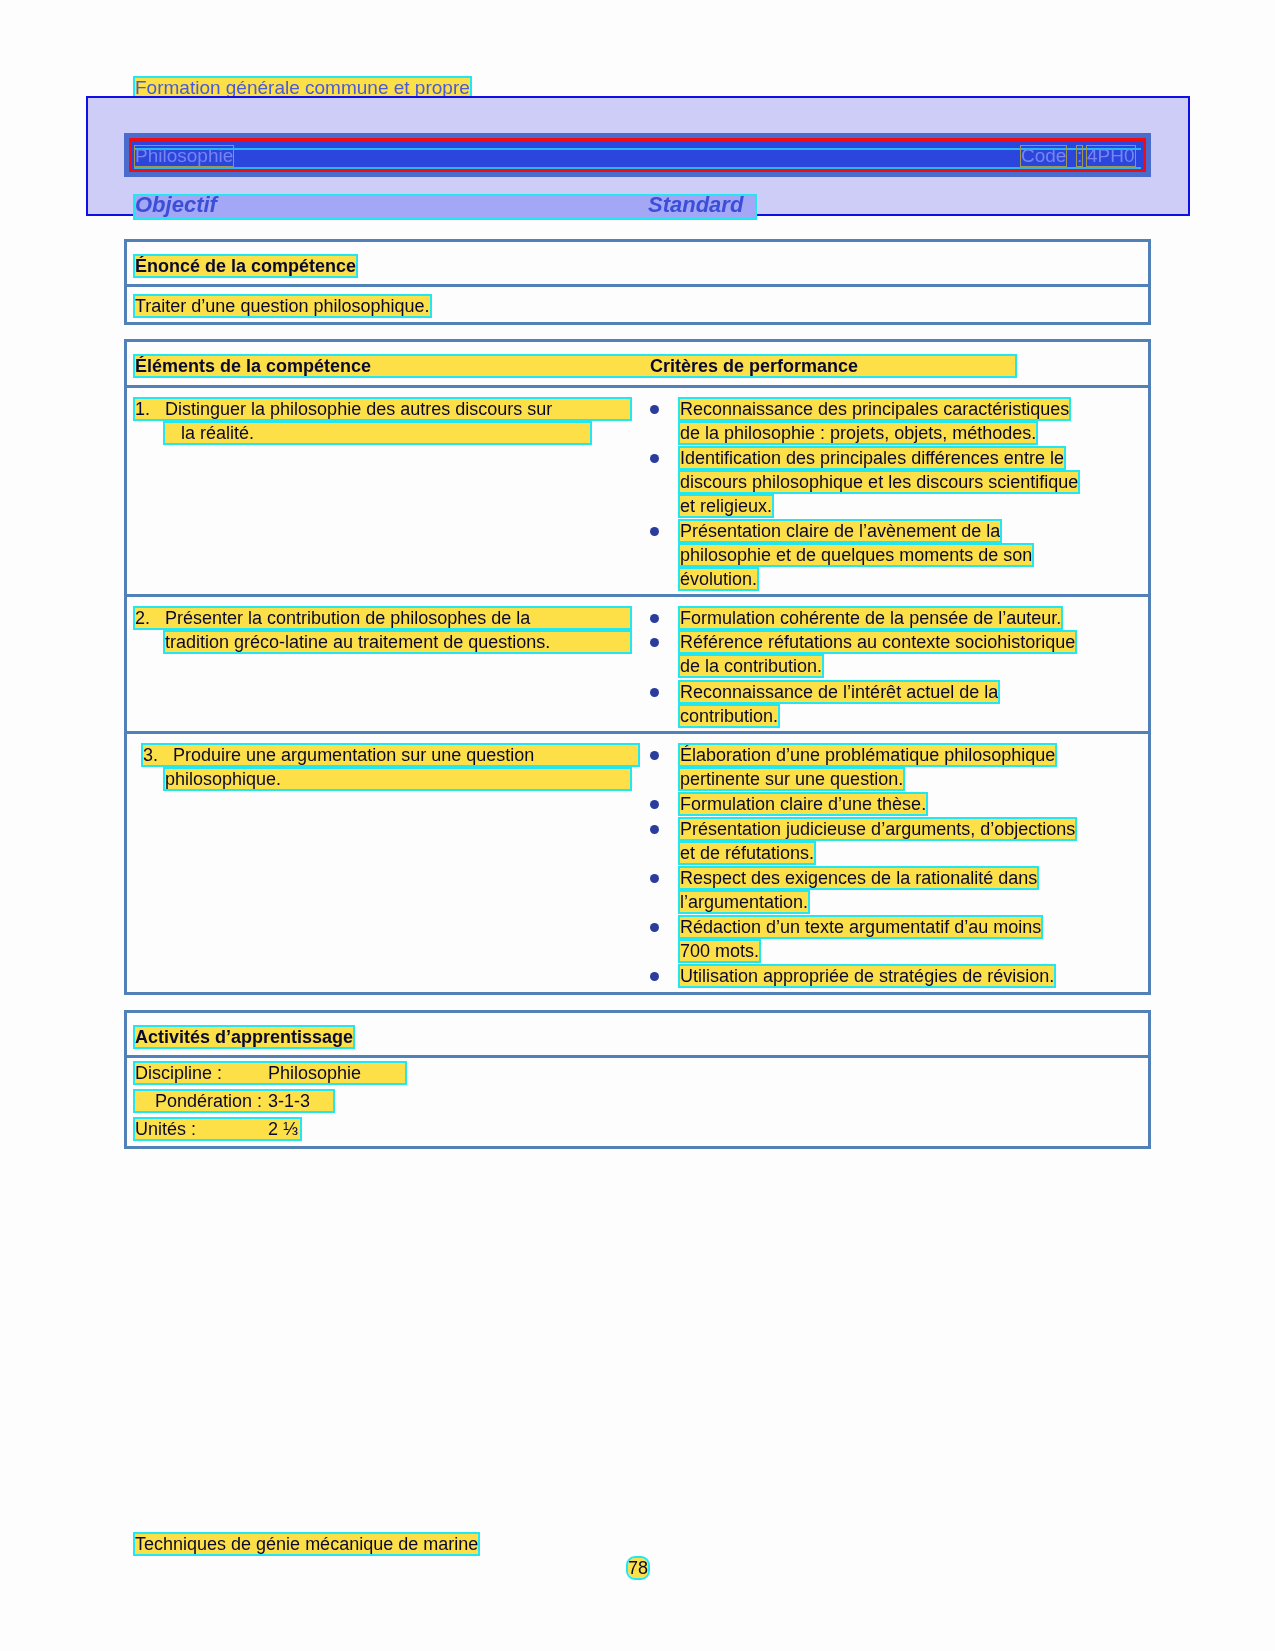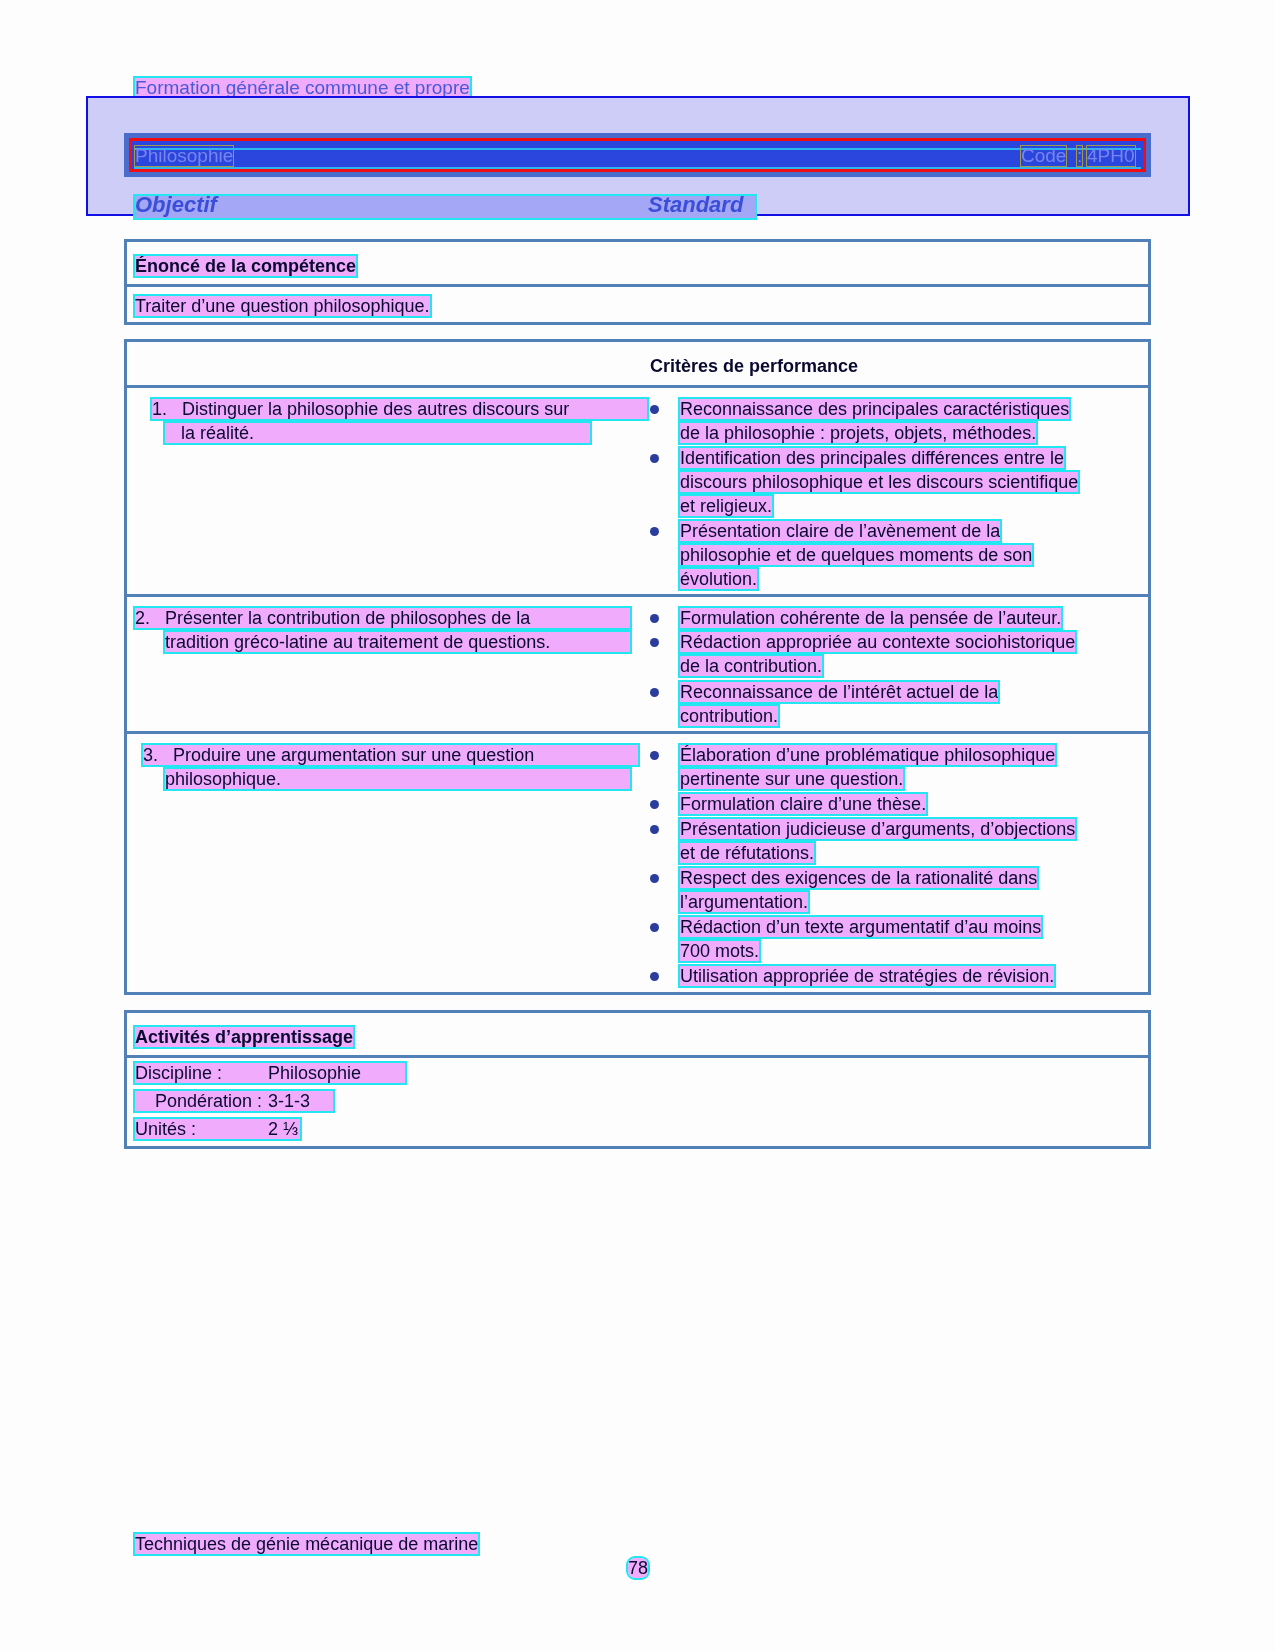--- a/index.html
+++ b/index.html
@@ -1,19 +1,19 @@
 <!DOCTYPE html>
 <html><head>
 <meta charset="utf-8">
 <style>
   html, body { margin:0; padding:0; }
   body { width:1275px; height:1651px; background:#fdfdfd; position:relative; overflow:hidden;
          font-family:"Liberation Sans", sans-serif; color:#0b0b3a; }
   .abs { position:absolute; }
-  .hl { background:#f0abfc; outline:2px solid #22e6f0; }
+  .hl { background:#fde047; outline:2px solid #22e6f0; }
   .hl2 { background:#a4a6f6; outline:2px solid #22e6f0; }
 
   #top-title { left:135px; top:78px; font-size:19px; color:#4a5ad6; line-height:20px; }
   #overlay { left:86px; top:96px; width:1104px; height:120px; background:#cdcdf8; border:2px solid #1010e6; box-sizing:border-box; }
   #headbar { left:124px; top:133px; width:1027px; height:44px; background:#4a6ccc; }
   #headbar-inner { left:129px; top:138px; width:1017px; height:34px; background:#2a46dc; border:3px solid #f00c10; box-sizing:border-box; }
   #headbar-line { left:134px; top:148px; width:1007px; height:17px; border-top:2px solid #2ab6f0; border-bottom:2px solid #2ab6f0; }
   .hb-text { top:146px; font-size:19px; color:#7a84f0; line-height:20px; outline:1px solid #a09a50; }
   #obj-band { left:135px; top:196px; width:620px; height:22px; }
   .obj-label { top:193px; font-size:22px; font-weight:bold; font-style:italic; color:#3a4ed8; line-height:24px; }
@@ -40,44 +40,45 @@
 <div class="abs obj-label" style="left:135px;">Objectif</div>
 <div class="abs obj-label" style="left:648px;">Standard</div>
 
 <div class="box" style="top:239px; height:86px;">
   <div class="t b hl" style="left:8px; top:14px;">Énoncé de la compétence</div>
   <div class="rule" style="top:42px;"></div>
   <div class="t hl" style="left:8px; top:54px;text-align:right;">Traiter d’une question philosophique.</div>
 </div>
 
 <div class="box" style="top:339px; height:656px;">
+  <div class="t b hl" style="left:8px; top:14px; width:880px;">Éléments de la compétence</div>
   <div class="t b" style="left:523px; top:14px;">Critères de performance</div>
   <div class="rule" style="top:43px;"></div>
 
-  <div class="t hl" style="left:25px; top:57px; width:495px;"><span>1.</span>&nbsp;&nbsp;&nbsp;<span>Distinguer la philosophie des autres discours sur</span></div>
+  <div class="t hl" style="left:8px; top:57px; width:495px;"><span>1.</span>&nbsp;&nbsp;&nbsp;<span>Distinguer la philosophie des autres discours sur</span></div>
   <div class="t hl" style="left:38px; top:81px; width:409px;padding-left:16px;">la réalité.</div>
   <div class="bullet" style="left:523px; top:63px;"></div>
   <div class="t hl" style="left:553px; top:57px;">Reconnaissance des principales caractéristiques</div>
   <div class="t hl" style="left:553px; top:81px;">de la philosophie : projets, objets, méthodes.</div>
   <div class="bullet" style="left:523px; top:112px;"></div>
   <div class="t hl" style="left:553px; top:106px;">Identification des principales différences entre le</div>
   <div class="t hl" style="left:553px; top:130px;">discours philosophique et les discours scientifique</div>
   <div class="t hl" style="left:553px; top:154px;">et religieux.</div>
   <div class="bullet" style="left:523px; top:185px;"></div>
   <div class="t hl" style="left:553px; top:179px;">Présentation claire de l’avènement de la</div>
   <div class="t hl" style="left:553px; top:203px;">philosophie et de quelques moments de son</div>
   <div class="t hl" style="left:553px; top:227px;">évolution.</div>
   <div class="rule" style="top:252px;"></div>
 
   <div class="t hl" style="left:8px; top:266px; width:495px;"><span>2.</span>&nbsp;&nbsp;&nbsp;<span>Présenter la contribution de philosophes de la</span></div>
   <div class="t hl" style="left:38px; top:290px; width:465px;">tradition gréco-latine au traitement de questions.</div>
   <div class="bullet" style="left:523px; top:272px;"></div>
   <div class="t hl" style="left:553px; top:266px;">Formulation cohérente de la pensée de l’auteur.</div>
   <div class="bullet" style="left:523px; top:296px;"></div>
-  <div class="t hl" style="left:553px; top:290px;">Rédaction appropriée au contexte sociohistorique</div>
+  <div class="t hl" style="left:553px; top:290px;">Référence réfutations au contexte sociohistorique</div>
   <div class="t hl" style="left:553px; top:314px;">de la contribution.</div>
   <div class="bullet" style="left:523px; top:346px;"></div>
   <div class="t hl" style="left:553px; top:340px;">Reconnaissance de l’intérêt actuel de la</div>
   <div class="t hl" style="left:553px; top:364px;">contribution.</div>
   <div class="rule" style="top:389px;"></div>
 
   <div class="t hl" style="left:16px; top:403px; width:495px;"><span>3.</span>&nbsp;&nbsp;&nbsp;<span>Produire une argumentation sur une question</span></div>
   <div class="t hl" style="left:38px; top:427px; width:465px;">philosophique.</div>
   <div class="bullet" style="left:523px; top:409px;"></div>
   <div class="t hl" style="left:553px; top:403px;">Élaboration d’une problématique philosophique</div>

